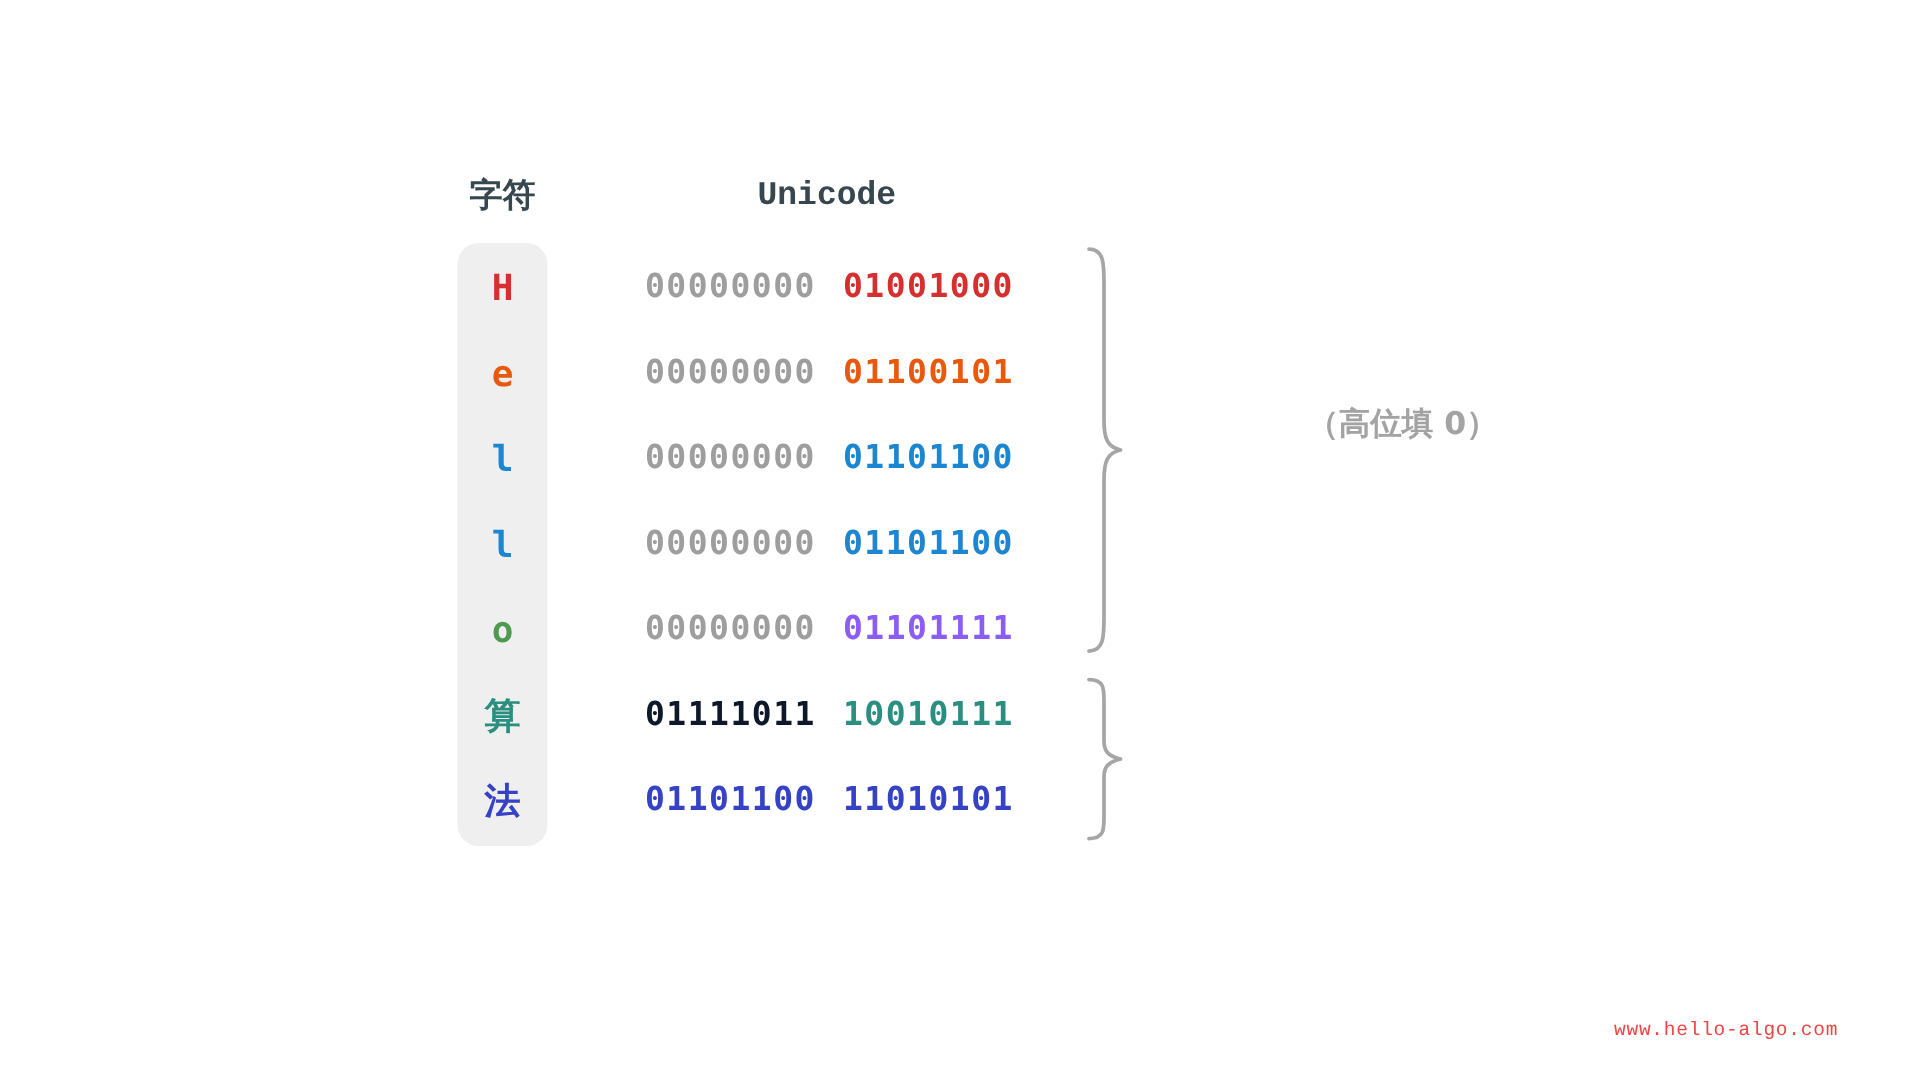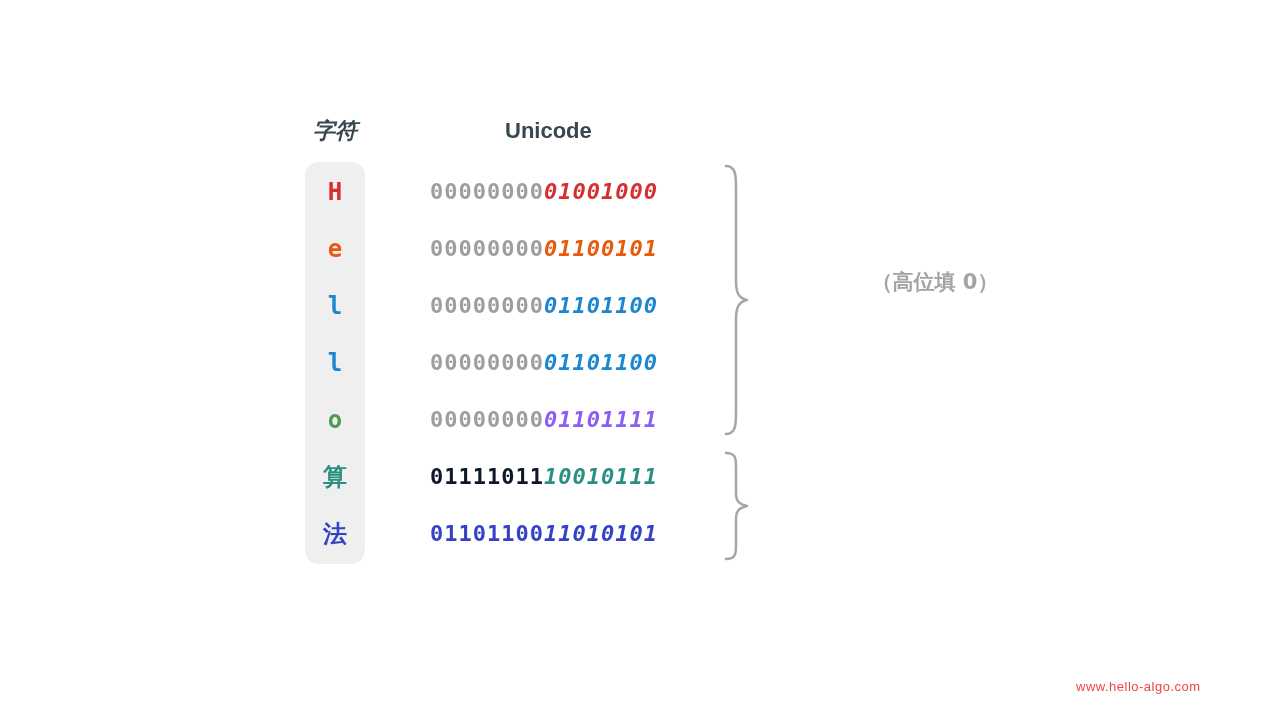--- a/index.html
+++ b/index.html
@@ -1,42 +1,42 @@
 <!DOCTYPE html>
 <html><head>
 <meta charset="utf-8">
 <style>
   html,body{margin:0;padding:0;background:#ffffff;}
   .canvas{
     position:relative;width:1280px;height:720px;background:#ffffff;overflow:hidden;
     font-family:"DejaVu Sans","Liberation Sans",sans-serif;color:#3c4043;
   }
-  .mono{font-family:Liberation Sans, sans-serif;}
+  .mono{font-family:Liberation Mono, monospace;}
 
   .col-header{
     position:absolute;top:116px;font-size:22px;font-weight:700;color:#37474f;line-height:30px;
   }
-  .hdr-char{left:305px;width:60px;text-align:center;font-style:italic;}
+  .hdr-char{left:305px;width:60px;text-align:center;}
   .hdr-unicode{left:505px;}
 
   .char-column-bg{
     position:absolute;left:305px;top:162px;width:60px;height:402px;
     background:#efefef;border-radius:14px;
   }
   .char-cell{
     position:absolute;left:305px;width:60px;height:30px;line-height:30px;
     text-align:center;font-size:24px;font-weight:700;
     font-family:"DejaVu Sans Mono","Liberation Mono",monospace;
   }
   .bits-row{
     position:absolute;left:430px;height:30px;line-height:30px;white-space:nowrap;
     font-family:"DejaVu Sans Mono","Liberation Mono",monospace;
     font-size:22px;font-weight:700;letter-spacing:1px;
   }
-  .byte-low{font-style:italic;}
+  .byte-low{margin-left:18px;}
 
   .brace{position:absolute;left:722px;}
   .brace path{fill:none;stroke:#a6a6a6;stroke-width:2.5;stroke-linecap:round;stroke-linejoin:round;}
 
   .annotation{
     position:absolute;left:770px;width:330px;text-align:center;
     font-size:21px;color:#3c4043;line-height:37px;
   }
   .ann-english{top:264px;}
   .ann-chinese{top:482px;}

